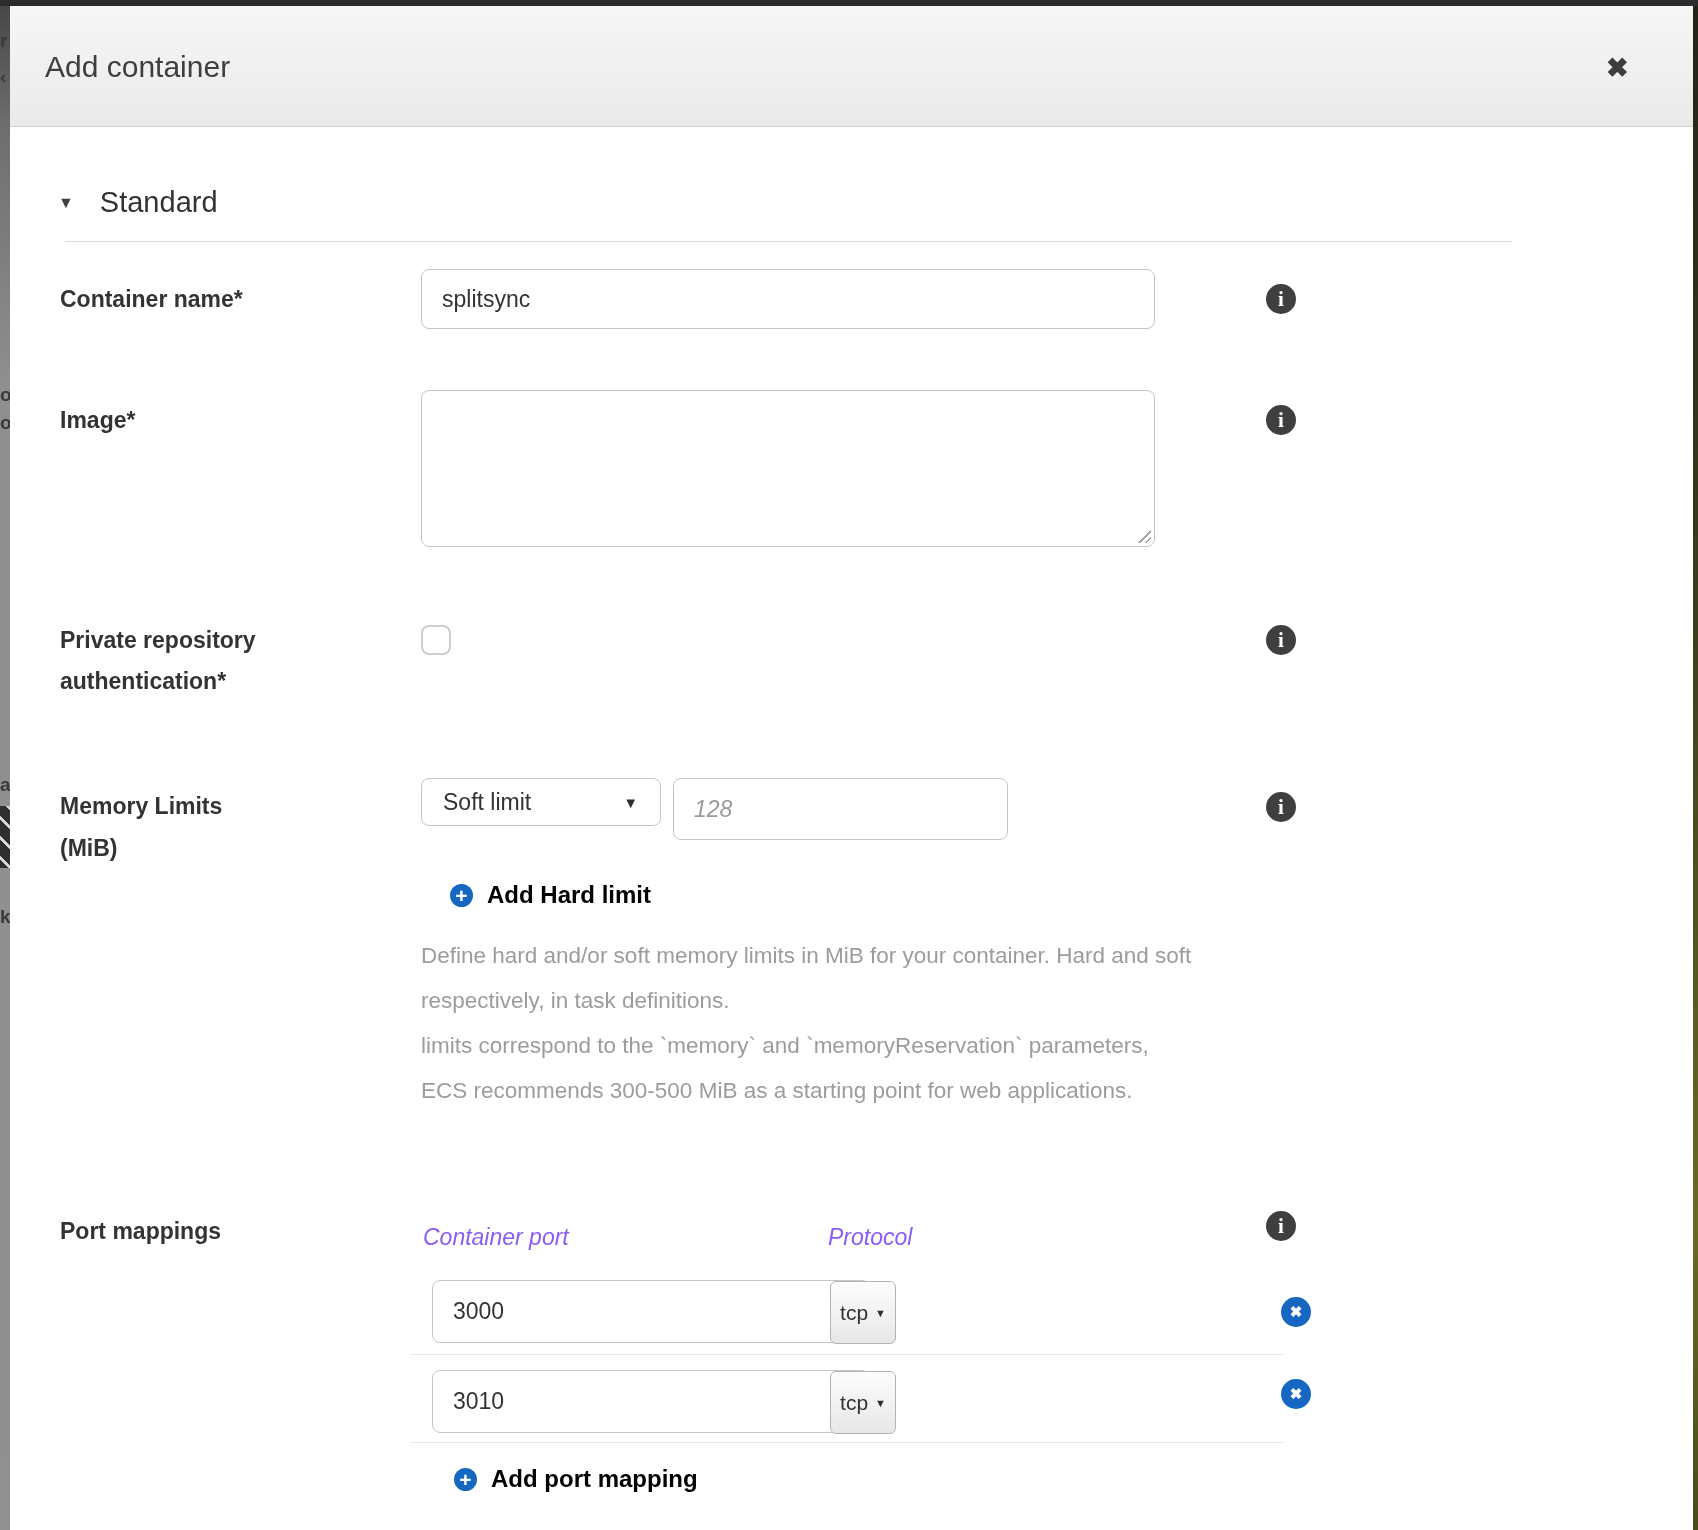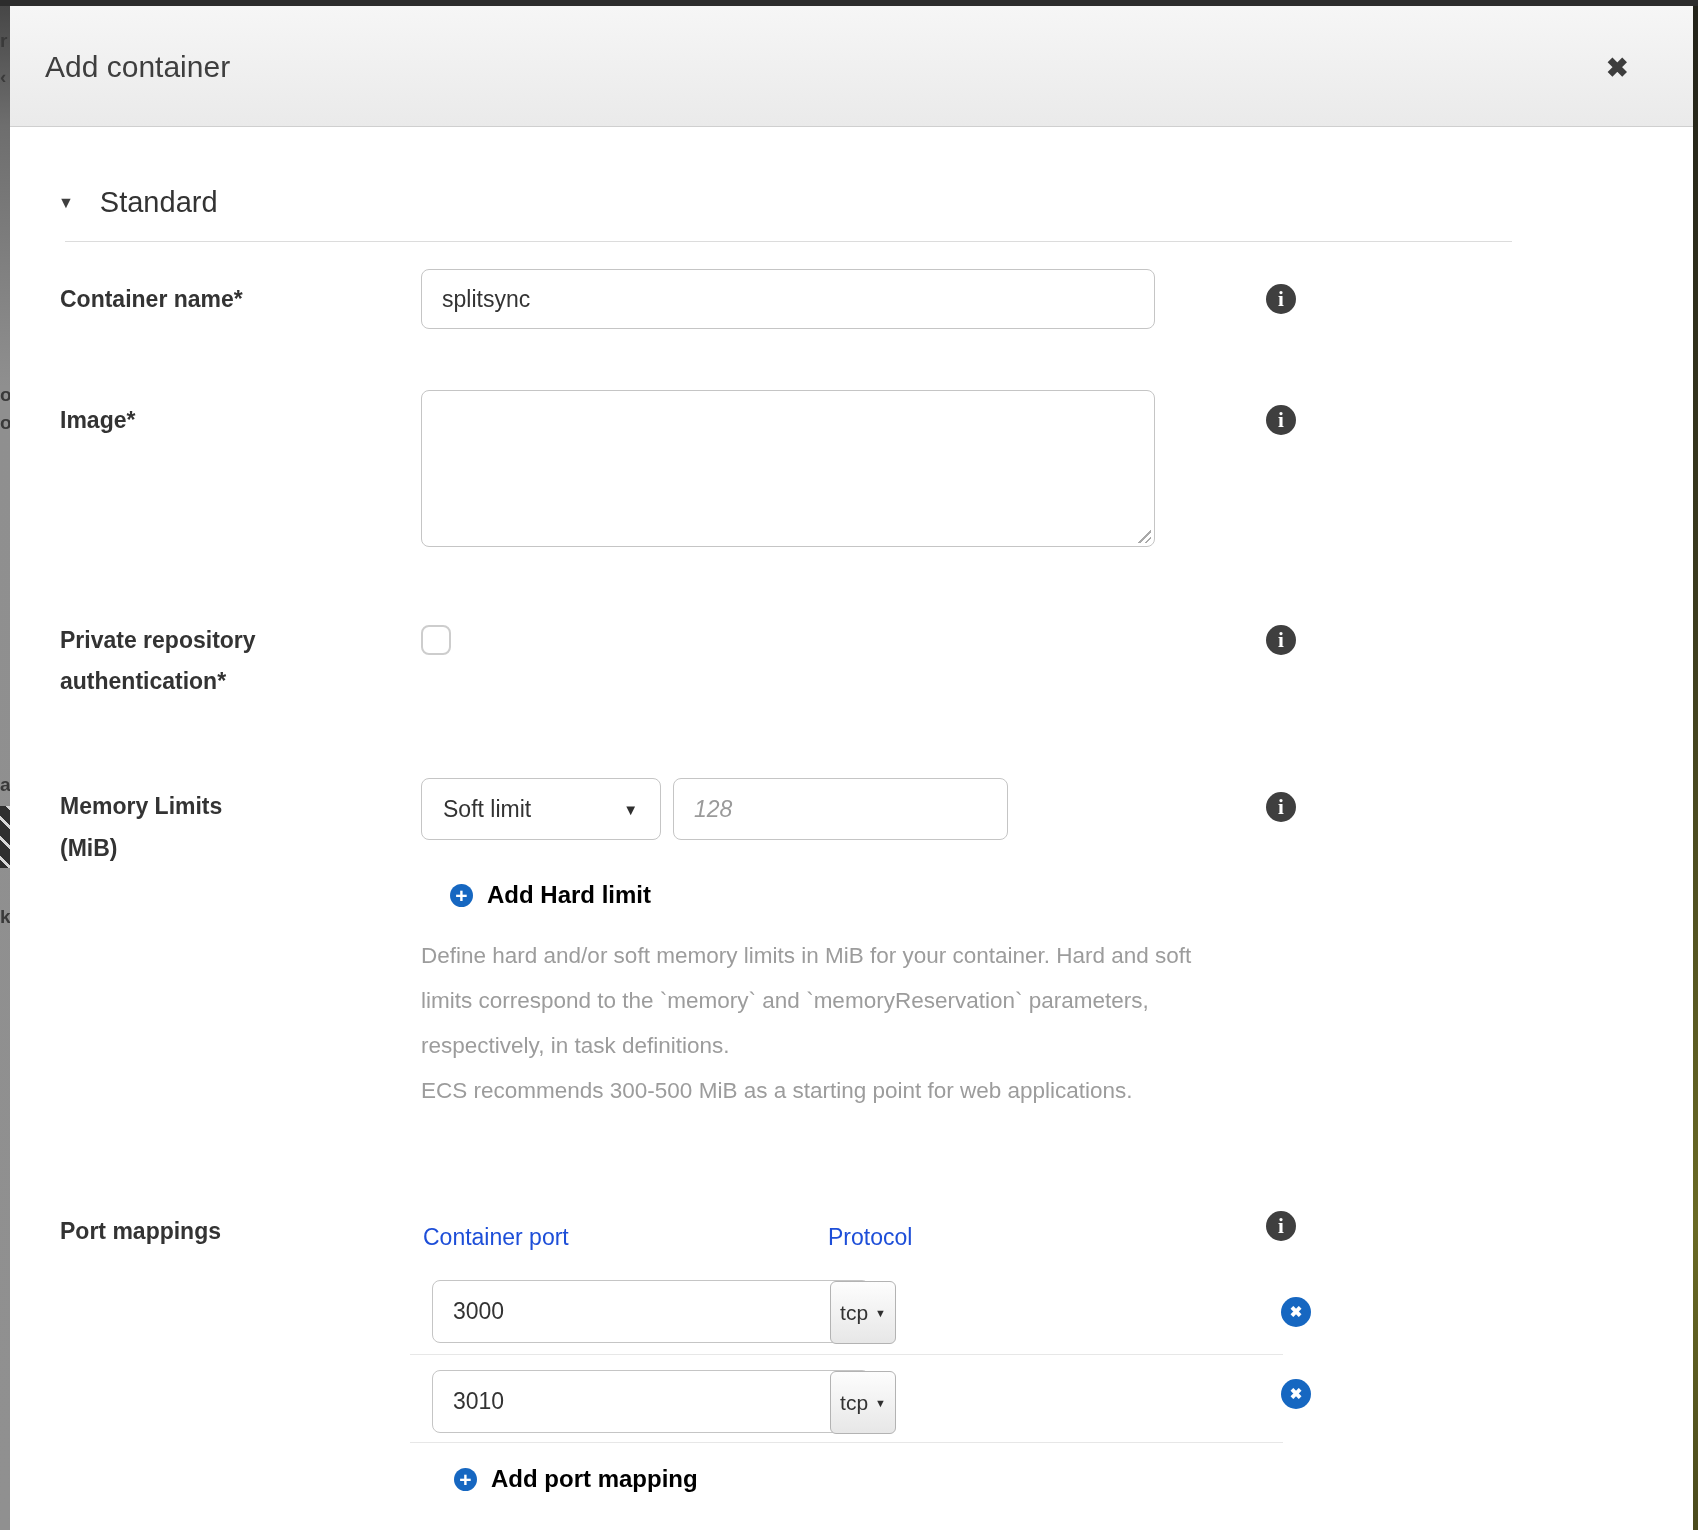--- a/index.html
+++ b/index.html
@@ -41,21 +41,21 @@
   .name-input{left:421px;top:269px;width:734px;height:60px;}
   .area{left:421px;top:390px;width:734px;height:157px;border:1px solid #c5c5c5;border-radius:8px;background:#fff;box-sizing:border-box;}
   .area-line{position:absolute;left:22px;top:17px;font-size:23px;color:#333;white-space:nowrap;
     padding-bottom:3px;border-bottom:3px dotted #fb5e52;}
   .redact{display:inline-block;width:123px;height:29px;background:#000;vertical-align:-6px;}
   .resize{position:absolute;right:3px;bottom:3px;width:15px;height:15px;
     background:repeating-linear-gradient(135deg,transparent 0 3px,#a9a9a9 3px 4.5px);
     clip-path:polygon(100% 0,100% 100%,0 100%);}
   .chk{left:421px;top:625px;width:30px;height:30px;border:2px solid #cdcdcd;border-radius:8px;background:#fff;box-sizing:border-box;cursor:pointer;}
 
-  .sel{left:421px;top:778px;width:240px;height:62px;border:1px solid #c5c5c5;border-radius:8px;background:#fff;
+  .sel{left:421px;top:778px;width:240px;height:48px;border:1px solid #c5c5c5;border-radius:8px;background:#fff;
     box-sizing:border-box;display:flex;align-items:center;cursor:pointer;}
   .sel .txt{font-size:23px;color:#333;margin-left:21px;}
   .sel .caret{position:absolute;right:22px;font-size:15px;color:#2f2f2f;}
   .mem-input{left:673px;top:778px;width:335px;height:62px;}
 
   
   .addlink{display:flex;align-items:center;cursor:pointer;}
   .pluscirc{width:23px;height:23px;border-radius:50%;background:#1667c1;color:#fff;display:flex;
     align-items:center;justify-content:center;font-size:21px;font-weight:bold;line-height:1;}
   .addlink .atext{margin-left:14px;font-size:24px;font-weight:bold;color:#000000;}
@@ -64,21 +64,21 @@
 
   .help{left:421px;top:933px;font-size:22.5px;color:#9c9c9c;line-height:45px;white-space:nowrap;}
 
   
   .info{width:30px;height:30px;border-radius:50%;background:#3f3f3f;color:#fff;display:flex;align-items:center;justify-content:center;
     font-family:"Liberation Serif",serif;font-weight:bold;font-size:21px;cursor:pointer;}
   .xbtn{width:30px;height:30px;border-radius:50%;background:#1667c1;color:#fff;display:flex;align-items:center;justify-content:center;
     font-size:15px;font-weight:bold;cursor:pointer;}
 
   
-  .colhead{color:#1d4ed8;font-size:23px;}
+  .colhead{font-style:italic;color:#8b5cf6;font-size:23px;}
   .port-input{width:438px;height:63px;position:absolute;left:432px;}
   .tcpbtn{position:absolute;left:830px;width:64px;height:61px;border:1px solid #b3b3b3;border-radius:6px;
     background:linear-gradient(#fdfdfd,#e7e7e7);display:flex;align-items:center;justify-content:center;cursor:pointer;
     font-size:21px;color:#333;}
   .tcpbtn .caret{font-size:11px;margin-left:7px;color:#2f2f2f;}
   .rowdiv{left:410px;width:873px;height:1px;background:#e7e7e7;}
 </style>
 </head>
 <body>
 
@@ -128,22 +128,22 @@
 <input class="abs tbox mem-input" placeholder="128" style="">
 <div class="abs info" style="left:1266px;top:792px">i</div>
 
 <div class="abs addlink add-hard">
   <span class="pluscirc">+</span>
   <span class="atext">Add Hard limit</span>
 </div>
 
 <div class="abs help">
   <div>Define hard and/or soft memory limits in MiB for your container. Hard and soft</div>
+  <div>respectively, in task definitions.</div>
   <div>limits correspond to the `memory` and `memoryReservation` parameters,</div>
-  <div>respectively, in task definitions.</div>
   <div>ECS recommends 300-500 MiB as a starting point for web applications.</div>
 </div>
 
 <div class="abs lbl" style="top:1218px">Port mappings</div>
 <div class="abs colhead" style="left:423px;top:1224px">Container port</div>
 <div class="abs colhead" style="left:828px;top:1224px">Protocol</div>
 <div class="abs info" style="left:1266px;top:1211px">i</div>
 
 <input class="tbox port-input" style="top: 1280px;" value="3000">
 <div class="tcpbtn" style="top:1281px">

